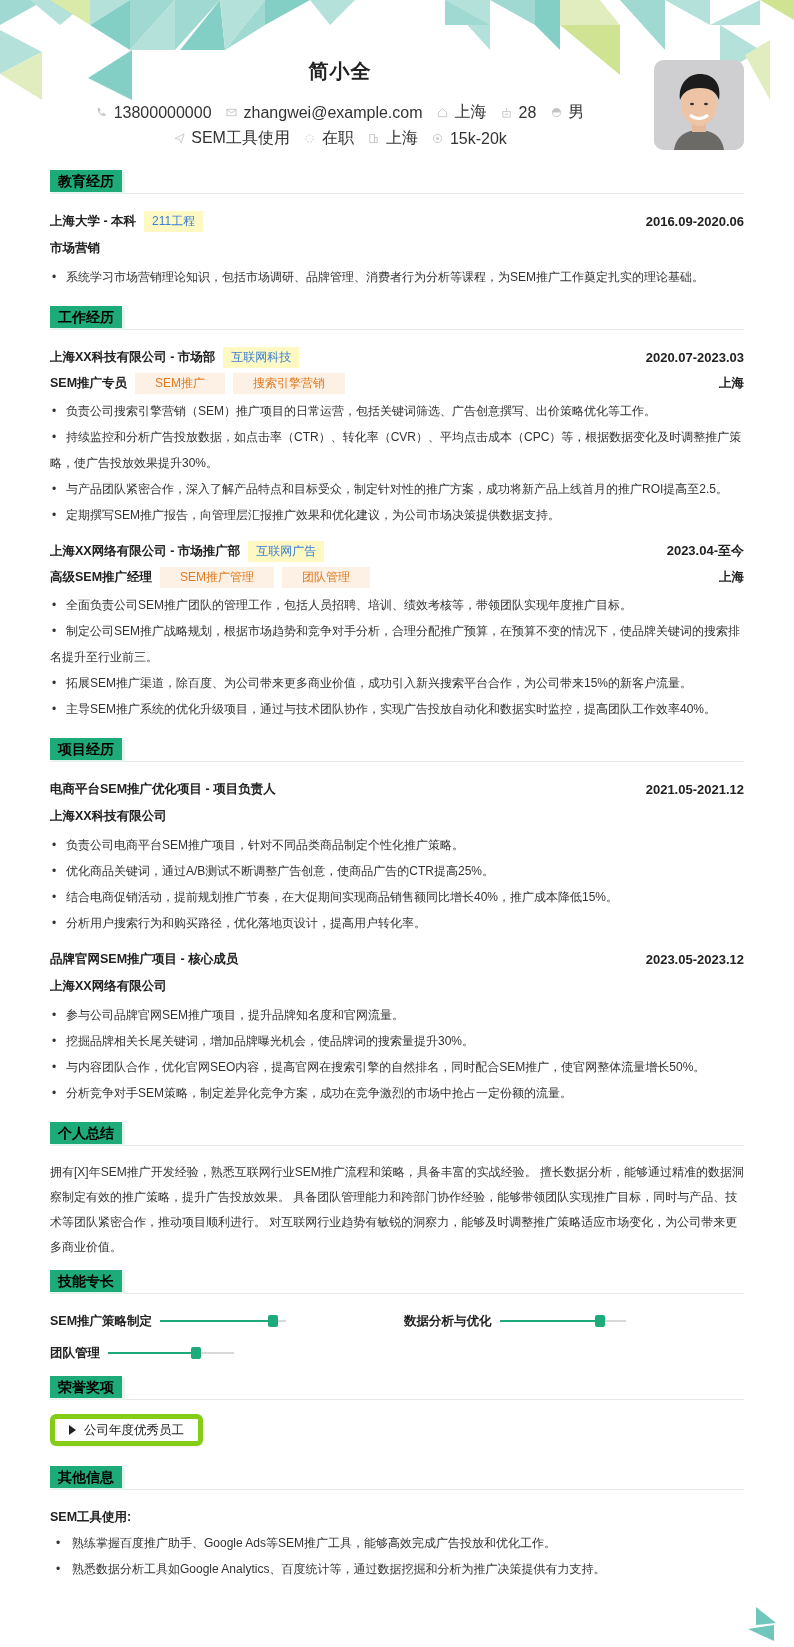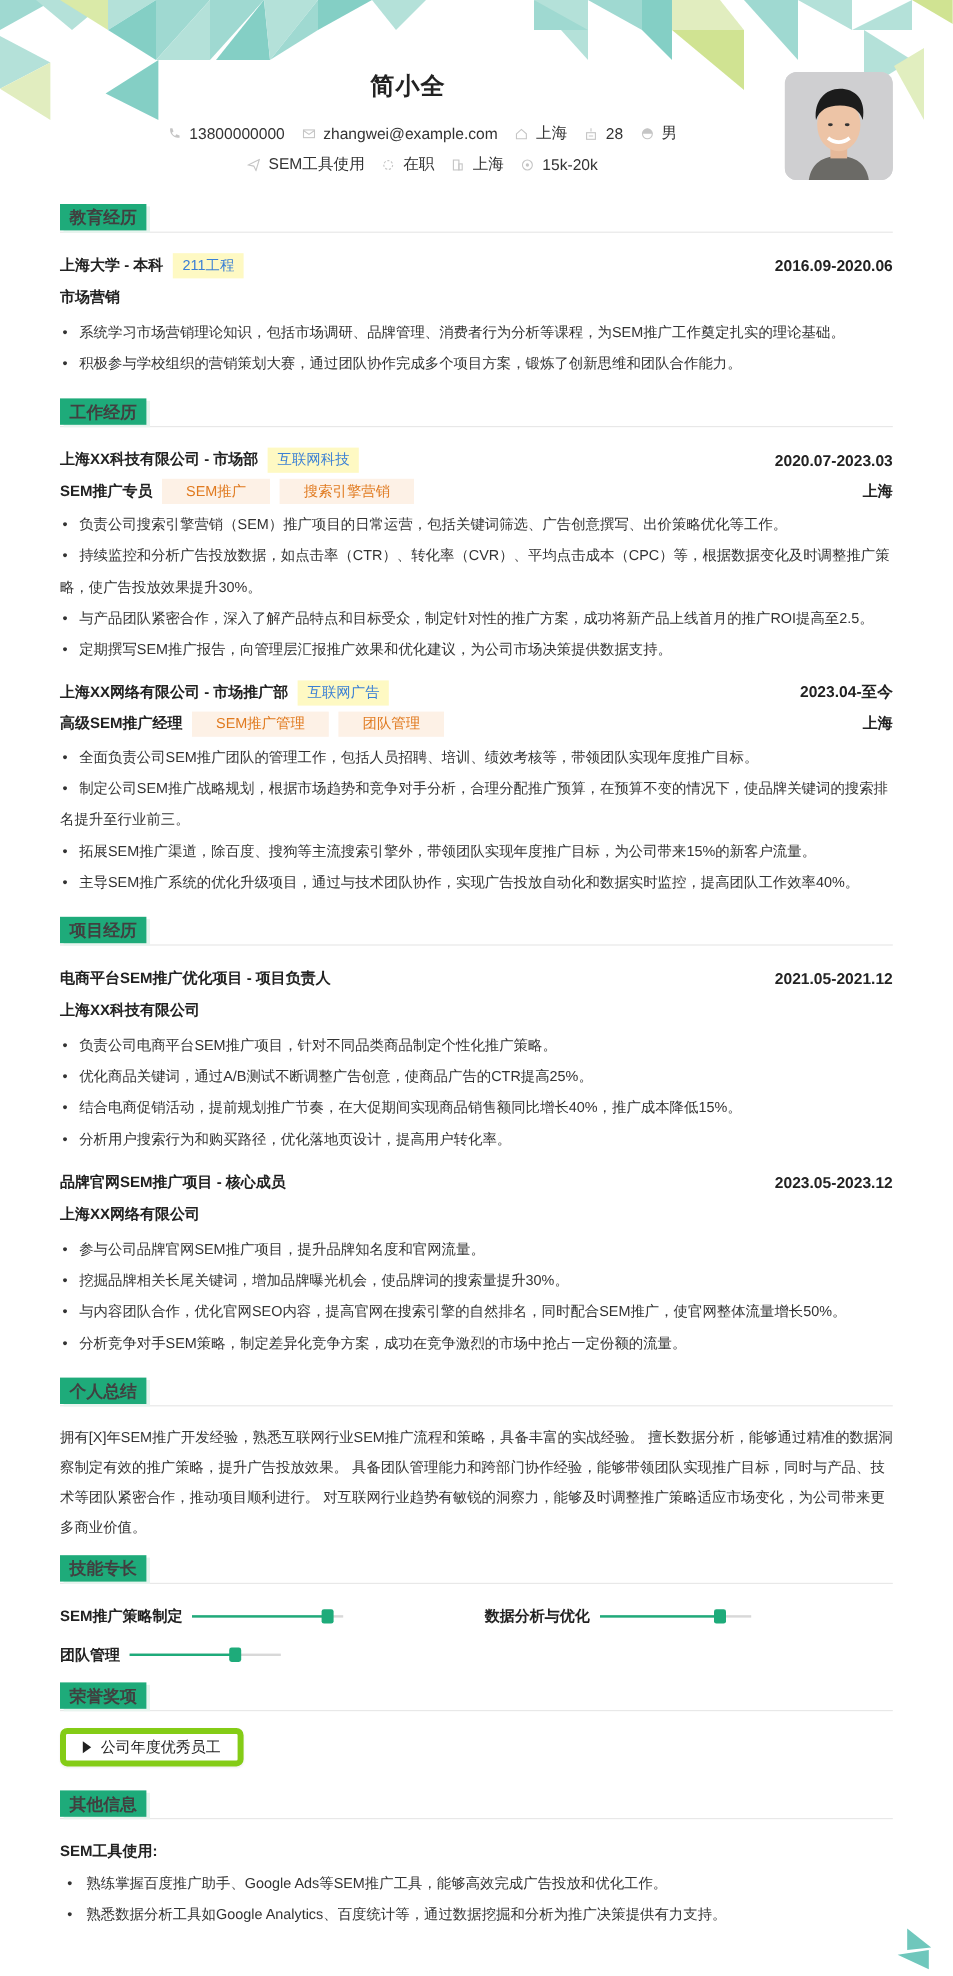--- a/index.html
+++ b/index.html
@@ -4,32 +4,32 @@
 <style>
   * { box-sizing: border-box; margin: 0; padding: 0; }
   html, body { width: 794px; height: 1647px; background: #ffffff; }
   body { font-family: "Liberation Sans", "DejaVu Sans", sans-serif; color: #222; position: relative; overflow: hidden; font-size: 12px; }
 
   .bg-deco { position: absolute; left: 0; top: 0; width: 794px; height: 170px; z-index: 0; }
   .bottom-deco { position: absolute; right: 10px; bottom: 4px; width: 40px; height: 40px; z-index: 0; }
 
   .header { position: relative; z-index: 1; height: 170px; }
   .name { position: absolute; left: 0; width: 680px; top: 58px; text-align: center; font-size: 20px; font-weight: bold; color: #222; letter-spacing: 1px; }
-  .info-row { position: absolute; left: 12px; width: 680px; display: flex; justify-content: center; align-items: center; gap: 14px; font-size: 13px; color: #333; }
+  .info-row { position: absolute; left: 0; width: 680px; display: flex; justify-content: center; align-items: center; gap: 14px; font-size: 16px; color: #333; }
   .info-row.r1 { top: 102px; }
   .info-row.r2 { top: 128px; }
   .info-item { display: flex; align-items: center; gap: 6px; }
   .ico { width: 12px; height: 12px; display: inline-flex; align-items: center; justify-content: center; color: #bbb; }
   .ico svg { width: 11px; height: 11px; }
   .avatar { position: absolute; left: 654px; top: 60px; width: 90px; height: 90px; border-radius: 10px; background: linear-gradient(#d3d3d5, #c6c6c8); overflow: hidden; }
 
   .content { position: relative; z-index: 1; padding: 0 50px 0 50px; }
   .section { margin-bottom: 6px; }
   .sec-head { position: relative; height: 24px; border-bottom: 1px solid #e8e8e8; margin-bottom: 14px; }
-  .sec-title { display: inline-block; background: #1eab7a; color: #404040; font-size: 14px; font-weight: bold; padding: 0 8px; height: 22px; line-height: 22px; box-shadow: 3px 2px 0 #e7f4ee; }
+  .sec-title { display: inline-block; background: #1eab7a; color: #000000; font-size: 14px; font-weight: bold; padding: 0 8px; height: 22px; line-height: 22px; box-shadow: 3px 2px 0 #e7f4ee; }
 
   .row { display: flex; justify-content: space-between; align-items: center; height: 26px; }
   .row-left { display: flex; align-items: center; gap: 8px; }
   .bold { font-weight: bold; font-size: 12.5px; color: #222; }
   .date { font-weight: bold; font-size: 13px; color: #222; }
   .tag-blue { background: #fef9c3; color: #3a7fd5; font-size: 12px; padding: 2px 8px; }
   .tag-orange { background: #fdf1e6; color: #e07a1f; font-size: 12px; padding: 2px 20px; }
   .sub { font-weight: bold; font-size: 12.5px; height: 28px; line-height: 28px; }
 
   ul.bullets { list-style: none; margin-top: 2px; margin-bottom: 10px; }
@@ -206,21 +206,20 @@
     <div class="row">
       <div class="row-left">
         <span class="bold">上海大学 - 本科</span>
         <span class="tag-blue">211工程</span>
       </div>
       <span class="date">2016.09-2020.06</span>
     </div>
     <div class="sub">市场营销</div>
     <ul class="bullets">
       <li>系统学习市场营销理论知识，包括市场调研、品牌管理、消费者行为分析等课程，为SEM推广工作奠定扎实的理论基础。</li>
-      <li>积极参与学校组织的营销策划大赛，通过团队协作完成多个项目方案，锻炼了创新思维和团队合作能力。</li>
     </ul>
   </div>
 
   <div class="section" style="margin-top:16px;">
     <div class="sec-head">
       <span class="sec-title">工作经历</span>
     </div>
 
     <div class="row">
       <div class="row-left">
@@ -255,21 +254,21 @@
       <div class="row-left">
         <span class="bold">高级SEM推广经理</span>
         <span class="tag-orange">SEM推广管理</span>
         <span class="tag-orange">团队管理</span>
       </div>
       <span class="bold">上海</span>
     </div>
     <ul class="bullets">
       <li>全面负责公司SEM推广团队的管理工作，包括人员招聘、培训、绩效考核等，带领团队实现年度推广目标。</li>
       <li class="wrap">制定公司SEM推广战略规划，根据市场趋势和竞争对手分析，合理分配推广预算，在预算不变的情况下，使品牌关键词的搜索排名提升至行业前三。</li>
-      <li>拓展SEM推广渠道，除百度、搜狗等主流搜索引擎外，带领团队实现年度推广目标，为公司带来15%的新客户流量。</li>
+      <li>拓展SEM推广渠道，除百度、为公司带来更多商业价值，成功引入新兴搜索平台合作，为公司带来15%的新客户流量。</li>
       <li>主导SEM推广系统的优化升级项目，通过与技术团队协作，实现广告投放自动化和数据实时监控，提高团队工作效率40%。</li>
     </ul>
   </div>
 
   <div class="section" style="margin-top:16px;">
     <div class="sec-head">
       <span class="sec-title">项目经历</span>
     </div>
 
     <div class="row">

